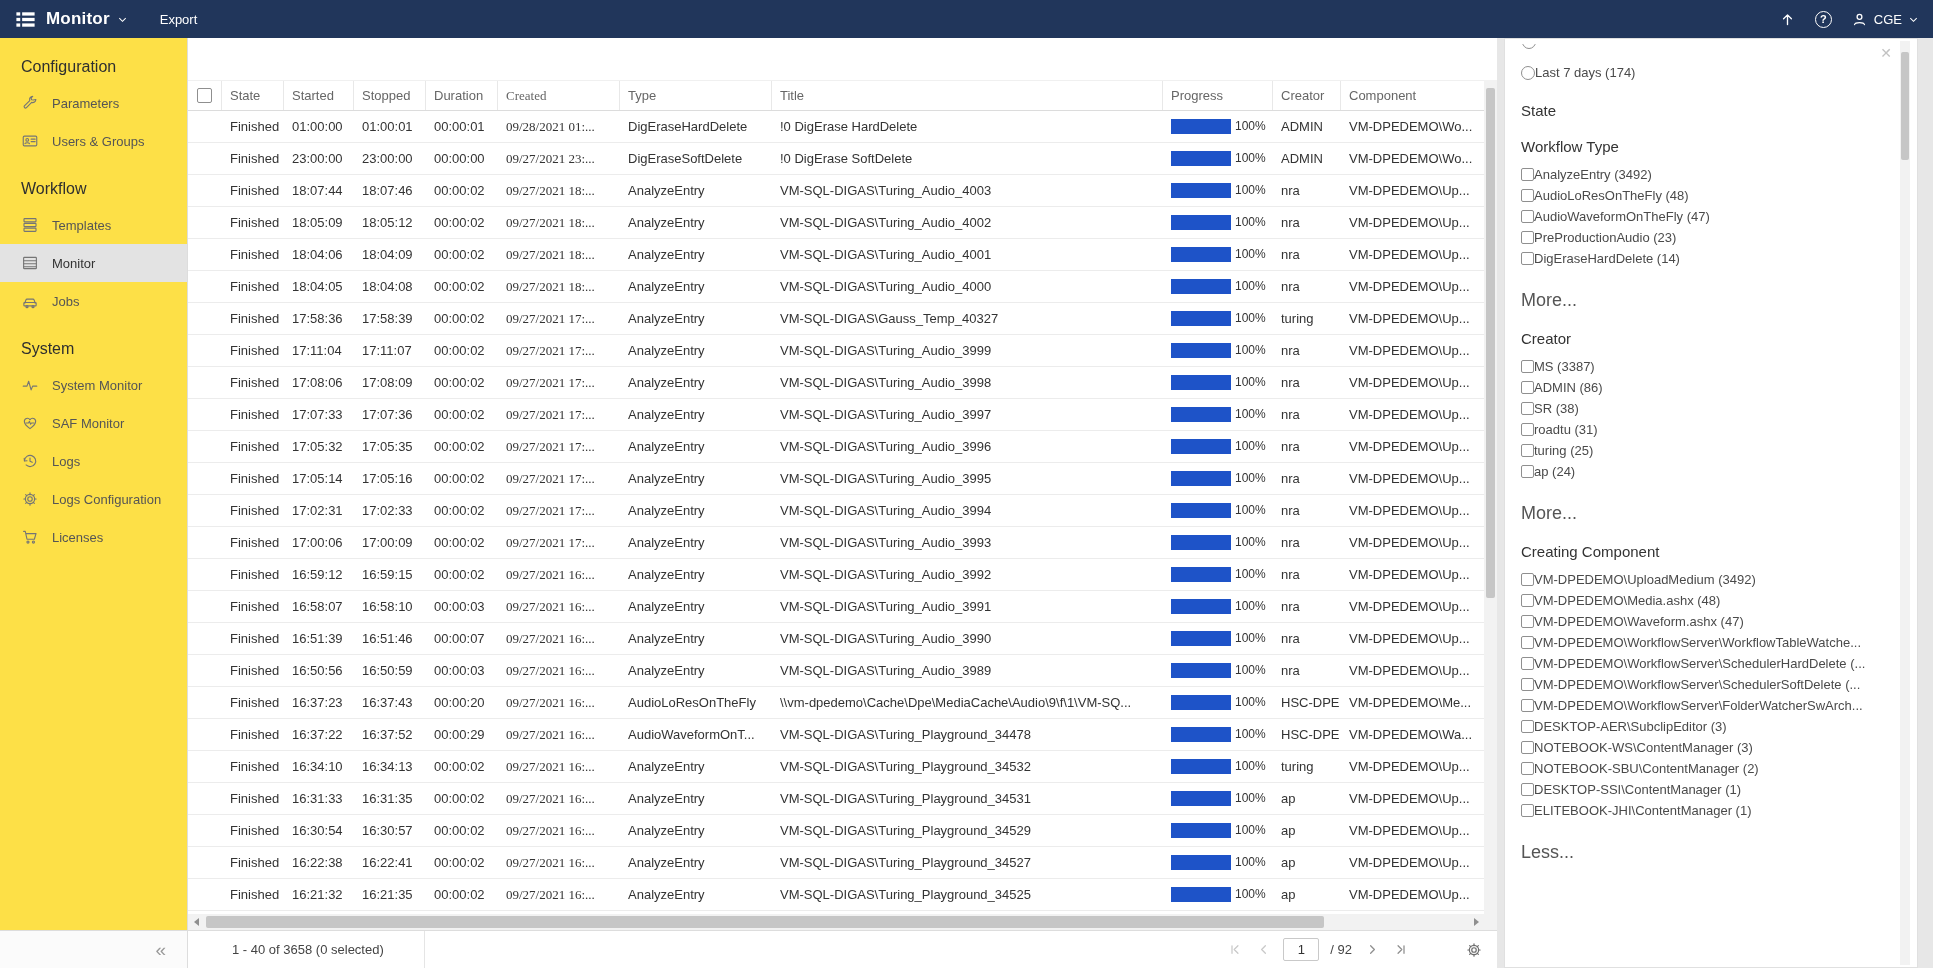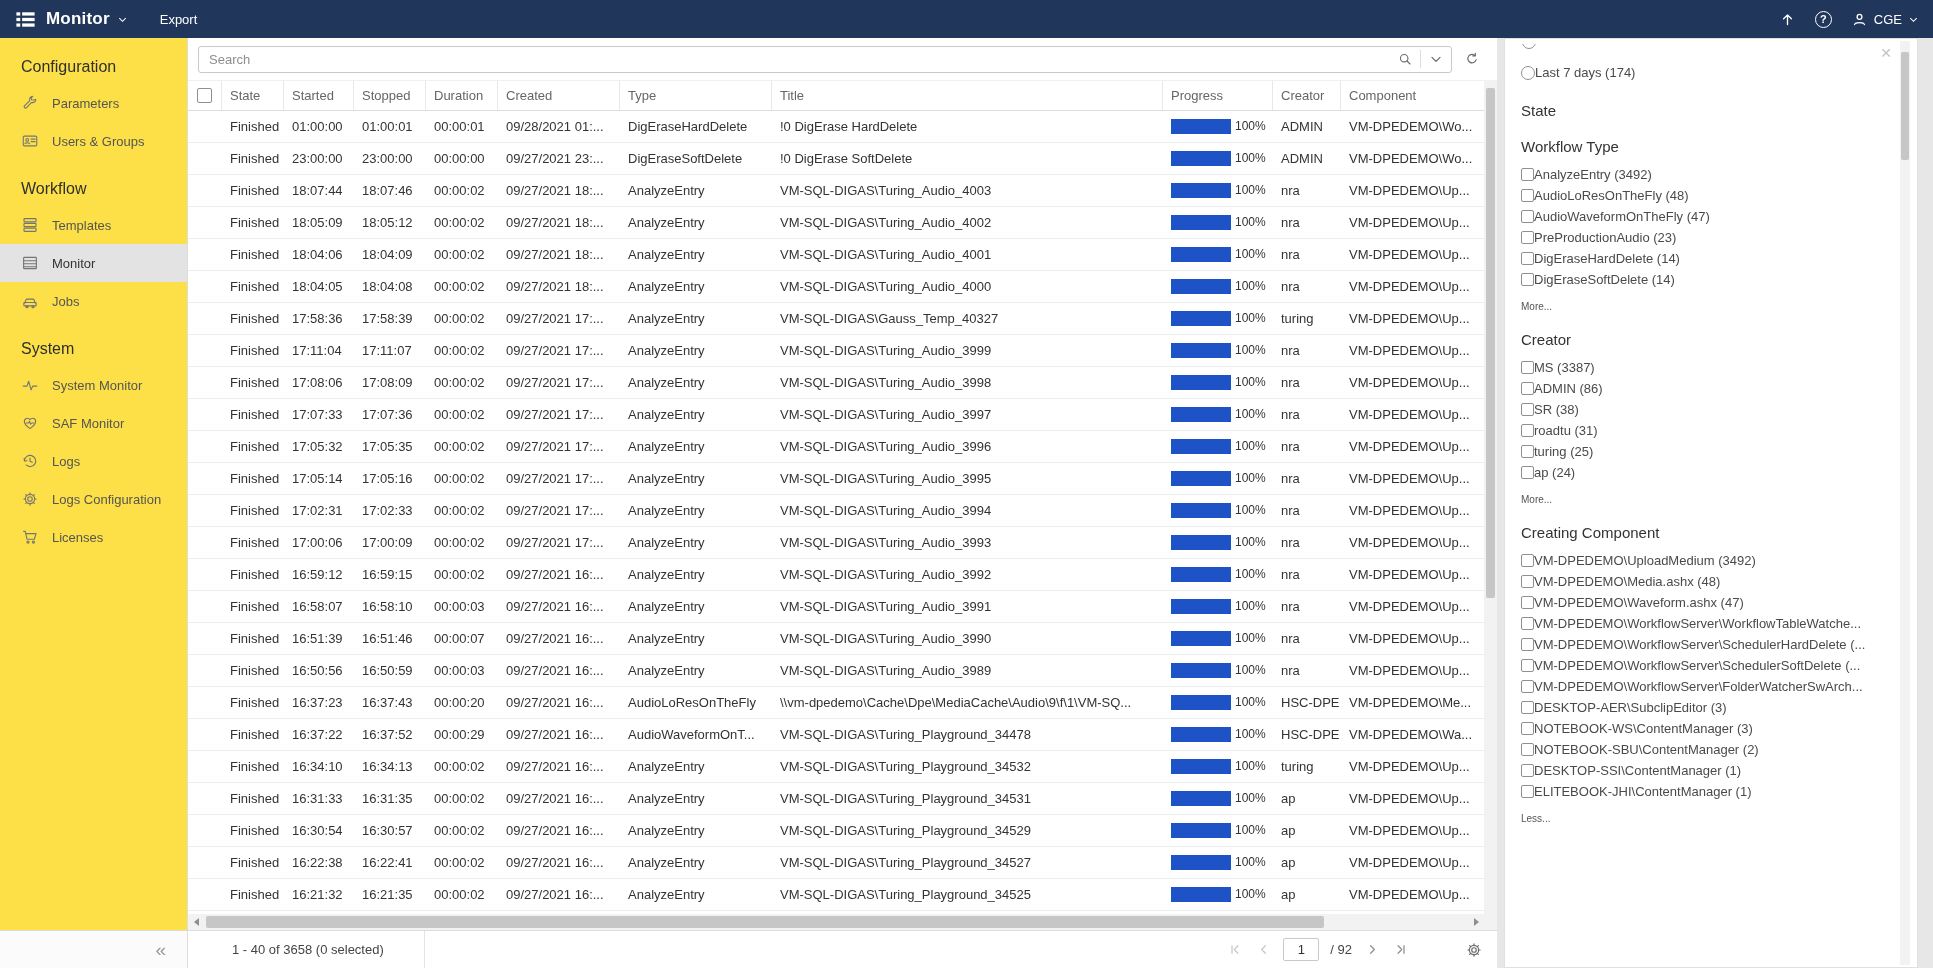--- a/index.html
+++ b/index.html
@@ -42,21 +42,21 @@
 .header-row{position:absolute;top:42px;left:0;right:13px;height:31px;display:flex;align-items:center;border-bottom:1px solid #dcdcdc;border-top:1px solid #f0f0f0;color:#666;font-size:13px;}
 .hcell{height:100%;display:flex;align-items:center;padding:0 8px;border-right:1px solid #e8e8e8;white-space:nowrap;overflow:hidden;cursor:pointer;}
 .hcell:last-child{border-right:0;}
 .cb{width:15px;height:15px;border:1px solid #8f8f8f;border-radius:2px;background:#fff;display:inline-block;}
 
 .col-check{width:34px;justify-content:center;padding:0;}
 .col-state{width:62px;}
 .col-started{width:70px;}
 .col-stopped{width:72px;}
 .col-duration{width:72px;}
-.col-created{width:122px;}
+.col-created{width:122px;font-family:Liberation Serif, serif;}
 .col-type{width:152px;}
 .col-title{width:391px;}
 .col-progress{width:110px;}
 .col-creator{width:68px;}
 .col-comp{width:143px;}
 
 .tbody{position:absolute;top:73px;bottom:54px;left:0;right:13px;overflow:hidden;}
 .trow{display:flex;align-items:center;height:32px;border-bottom:1px solid #ececec;font-size:13px;color:#333;cursor:default;}
 .tcell{padding:0 8px;white-space:nowrap;overflow:hidden;flex:none;}
 .tcell.col-progress{display:flex;align-items:flex-start;gap:4px;padding-right:4px;}
@@ -92,21 +92,21 @@
 .fthumb{position:absolute;top:11px;left:1px;width:8px;height:108px;background:#c6c6c6;border-radius:2px;}
 .fcontent{position:absolute;top:0;bottom:0;left:0;right:28px;padding-left:16px;overflow:hidden;}
 .partial-row{height:11px;overflow:hidden;position:relative;margin-top:5px;}
 .partial-row .fradio{position:absolute;top:-9px;left:1px;}
 .fitem{display:flex;align-items:center;height:21px;font-size:13px;color:#4a4a4a;cursor:pointer;white-space:nowrap;overflow:hidden;}
 .fitem.date{margin:7px 0 2px;}
 .fradio{width:14px;height:14px;border:1px solid #8f8f8f;border-radius:50%;background:#fff;flex:none;}
 .fcheck{width:13px;height:13px;border:1px solid #8f8f8f;border-radius:2px;background:#fff;flex:none;}
 .flabel{overflow:hidden;}
 .fgroup-title{font-size:15px;color:#333;margin:19px 0 9px;}
-.fmore{font-size:10px;color:#555;margin:11px 0 0;cursor:pointer;}
+.fmore{font-size:18px;color:#555;margin:21px 0 0;cursor:pointer;}
 </style>
 </head>
 <body>
 
 <div class="app">
 
   <div class="topbar">
     <svg class="logo" viewBox="0 0 24 24">
       <g fill="#ffffff">
         <rect x="2.5" y="4.5" width="4" height="3.4"></rect>
@@ -229,39 +229,20 @@
       <span>Licenses</span>
     </div>
 
     <div class="side-footer">
       <span class="collapse">«</span>
     </div>
   </div>
 
   <div class="main">
 
-    <div class="search-row">
-      <div class="searchbox">
-        <input type="text" placeholder="Search" style="">
-        <svg class="sb-icon" viewBox="0 0 24 24">
-            <circle cx="10.8" cy="10.8" r="5.6" fill="none" stroke="#6b6b6b" stroke-width="1.7"></circle>
-            <line x1="15" y1="15" x2="19.5" y2="19.5" stroke="#6b6b6b" stroke-width="1.7" stroke-linecap="round"></line>
-          </svg>
-        <span class="sb-divider"></span>
-        <svg class="sb-icon" viewBox="0 0 24 24">
-            <polyline points="6 9.5 12 15.5 18 9.5" fill="none" stroke="#6b6b6b" stroke-width="1.9" stroke-linecap="round" stroke-linejoin="round"></polyline>
-          </svg>
-      </div>
-      <div class="refresh-btn">
-        <svg class="sb-icon" viewBox="0 0 24 24">
-            <path d="M18.2 13.4A6.4 6.4 0 1 1 16.8 7" fill="none" stroke="#6b6b6b" stroke-width="1.8" stroke-linecap="round"></path>
-            <polyline points="17 3.4 17 7.3 13.1 7.3" fill="none" stroke="#6b6b6b" stroke-width="1.8" stroke-linecap="round" stroke-linejoin="round"></polyline>
-          </svg>
-      </div>
-    </div>
 
     <div class="header-row">
       <div class="hcell col-check">
           <span class="cb"></span>
         </div>
       <div class="hcell col-state">State</div>
       <div class="hcell col-started">Started</div>
       <div class="hcell col-stopped">Stopped</div>
       <div class="hcell col-duration">Duration</div>
       <div class="hcell col-created">Created</div>
@@ -838,24 +819,20 @@
   <div class="fitem">
     <span class="fcheck"></span>
     <span class="flabel">PreProductionAudio (23)</span>
   </div>
 
   <div class="fitem">
     <span class="fcheck"></span>
     <span class="flabel">DigEraseHardDelete (14)</span>
   </div>
 
-  <div class="fitem">
-    <span class="fcheck"></span>
-    <span class="flabel">DigEraseSoftDelete (14)</span>
-  </div>
 </div>
     <div class="fmore">More...</div>
   </div>
 
   <div class="fgroup">
     <div class="fgroup-title">Creator</div>
     <div class="fgroup-items">
   <div class="fitem">
     <span class="fcheck"></span>
     <span class="flabel">MS (3387)</span>

